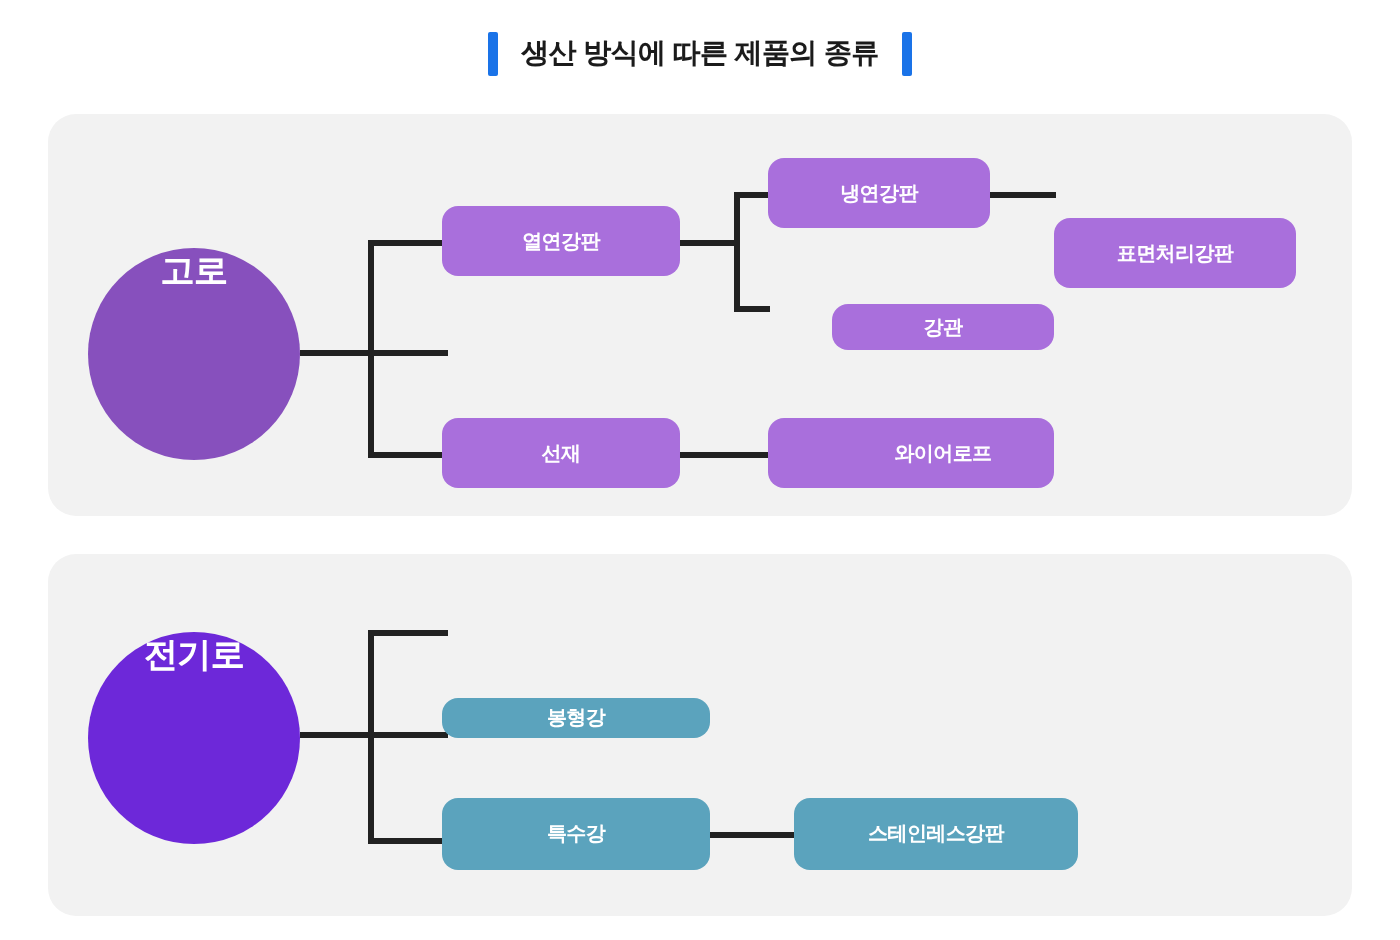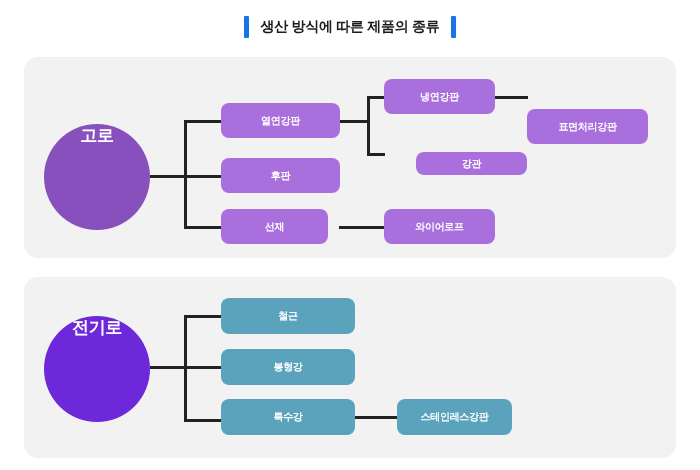--- a/index.html
+++ b/index.html
@@ -98,66 +98,60 @@
   <div class="line h" style="left:339px;top:226px;width:46px;"></div>
 
   <div class="root-circle" id="root-goro">
     <span>고로</span>
   </div>
 
   <div class="node purple" style="left:221px;top:103px;width:119px;height:35px;">
     <span>열연강판</span>
   </div>
 
-  <div class="node purple" style="left:221px;top:158px;width:119px;height:35px;">
-    <span>후판</span>
-  </div>
 
-  <div class="node purple" style="left:221px;top:209px;width:107px;height:35px;">
+  <div class="node purple" style="left:221px;top:209px;width:119px;height:35px;">
     <span>선재</span>
   </div>
 
   <div class="node purple" style="left:384px;top:79px;width:111px;height:35px;">
     <span>냉연강판</span>
   </div>
 
   <div class="node purple" style="left:384px;top:152px;width:111px;height:23px;margin-left:32px;">
     <span>강관</span>
   </div>
 
   <div class="node purple" style="left:527px;top:79px;width:121px;height:35px;margin-top:30px;">
     <span>표면처리강판</span>
   </div>
 
-  <div class="node purple" style="left:384px;top:209px;width:111px;height:35px;">
+  <div class="node purple" style="left:384px;top:209px;width:111px;height:35px;padding-left:32px;">
     <span>와이어로프</span>
   </div>
 
   <div class="panel" id="panel-2"></div>
 
   <div class="line h" style="left:150px;top:366px;width:37px;"></div>
   <div class="line v" style="left:184px;top:315px;height:107px;"></div>
   <div class="line h" style="left:184px;top:315px;width:40px;"></div>
   <div class="line h" style="left:184px;top:366px;width:40px;"></div>
   <div class="line h" style="left:184px;top:419px;width:40px;"></div>
   <div class="line h" style="left:354px;top:416px;width:44px;"></div>
 
   <div class="root-circle" id="root-jeongiro">
     <span>전기로</span>
   </div>
 
-  <div class="node teal" style="left:221px;top:298px;width:134px;height:36px;">
-    <span>철근</span>
-  </div>
 
-  <div class="node teal" style="left:221px;top:349px;width:134px;height:36px;">
+  <div class="node teal" style="left:221px;top:349px;width:134px;height:20px;">
     <span>봉형강</span>
   </div>
 
   <div class="node teal" style="left:221px;top:399px;width:134px;height:36px;font-family:Liberation Serif, serif;">
     <span>특수강</span>
   </div>
 
-  <div class="node teal" style="left:397px;top:399px;width:115px;height:36px;">
+  <div class="node teal" style="left:397px;top:399px;width:142px;height:36px;">
     <span>스테인레스강판</span>
   </div>
 
 </div>
 
 </body></html>

